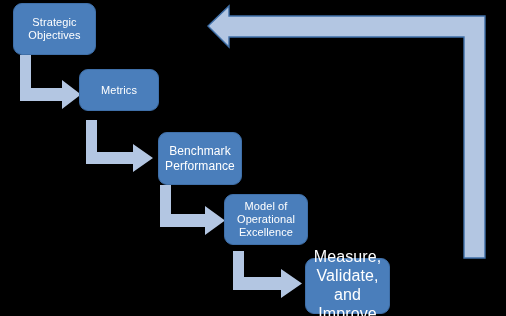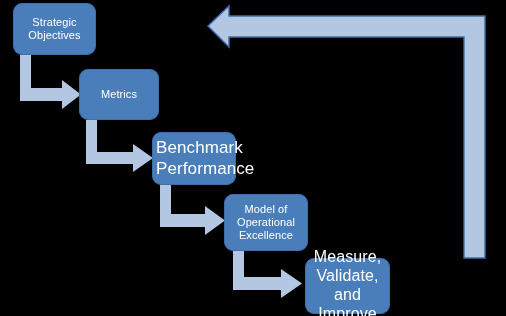--- a/index.html
+++ b/index.html
@@ -108,30 +108,30 @@
              L 281,290
              L 233,290
              Z" fill="#b3c6e2" stroke="none"></path>
   </svg>
 
   <div class="node" style="left:13px; top:3px; width:83px; height:52px; font-size:11px;">
     <span class="node-label">Strategic
 Objectives</span>
   </div>
 
-  <div class="node" style="left:79px; top:69px; width:80px; height:51px; font-size:11px;">
+  <div class="node" style="left:79px; top:69px; width:80px; height:42px; font-size:11px;">
     <span class="node-label">Metrics</span>
   </div>
 
-  <div class="node" style="left:152px; top:132px; width:84px; height:53px; font-size:17px;">
+  <div class="node" style="left:158px; top:132px; width:84px; height:53px; font-size:12px;">
     <span class="node-label">Benchmark
 Performance</span>
   </div>
 
-  <div class="node" style="left:224px; top:194px; width:84px; height:57px; font-size:11px;">
+  <div class="node" style="left:224px; top:194px; width:84px; height:51px; font-size:11px;">
     <span class="node-label">Model of
 Operational
 Excellence</span>
   </div>
 
   <div class="node" style="left:305px; top:258px; width:85px; height:56px; font-size:16px;">
     <span class="node-label">Measure,
 Validate, and
 Improve</span>
   </div>

